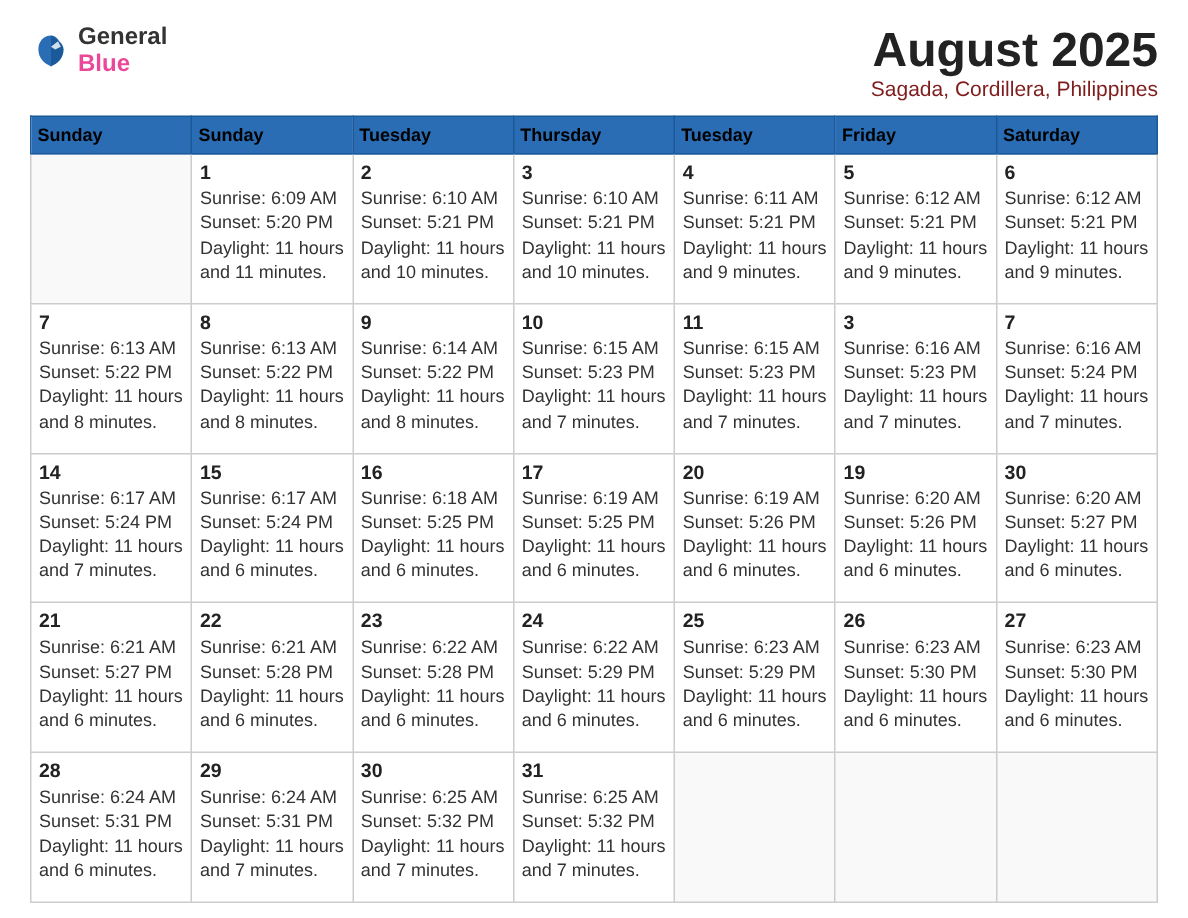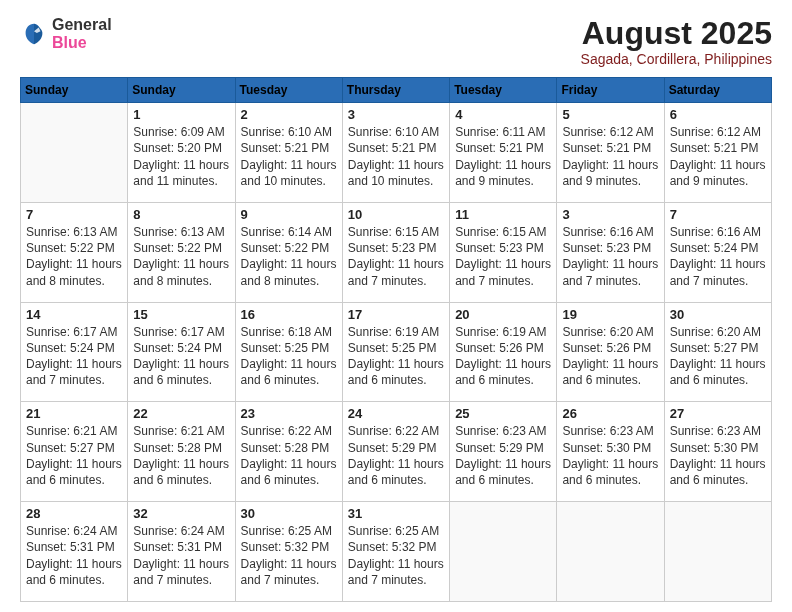--- a/index.html
+++ b/index.html
@@ -307,21 +307,21 @@
           </td>
         </tr>
         <tr>
           <td>
             <span class="day-num">28</span>
             <div class="cell-text" style="white-space: pre-line;">Sunrise: 6:24 AM
 Sunset: 5:31 PM
 Daylight: 11 hours and 6 minutes.</div>
           </td>
           <td>
-            <span class="day-num">32</span>
+            <span class="day-num">29</span>
             <div class="cell-text" style="white-space: pre-line;">Sunrise: 6:24 AM
 Sunset: 5:31 PM
 Daylight: 11 hours and 7 minutes.</div>
           </td>
           <td>
             <span class="day-num">30</span>
             <div class="cell-text" style="white-space: pre-line;">Sunrise: 6:25 AM
 Sunset: 5:32 PM
 Daylight: 11 hours and 7 minutes.</div>
           </td>

